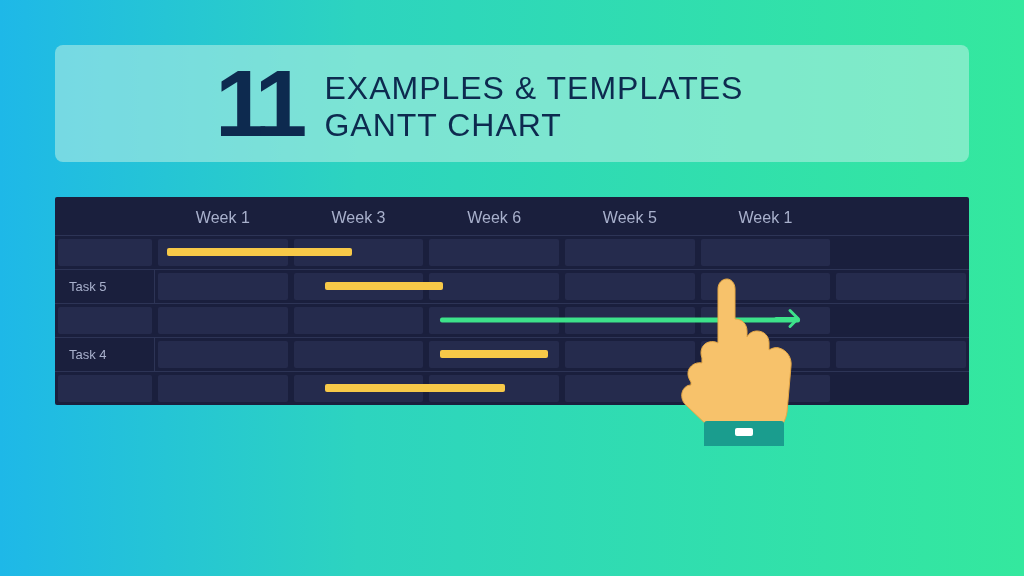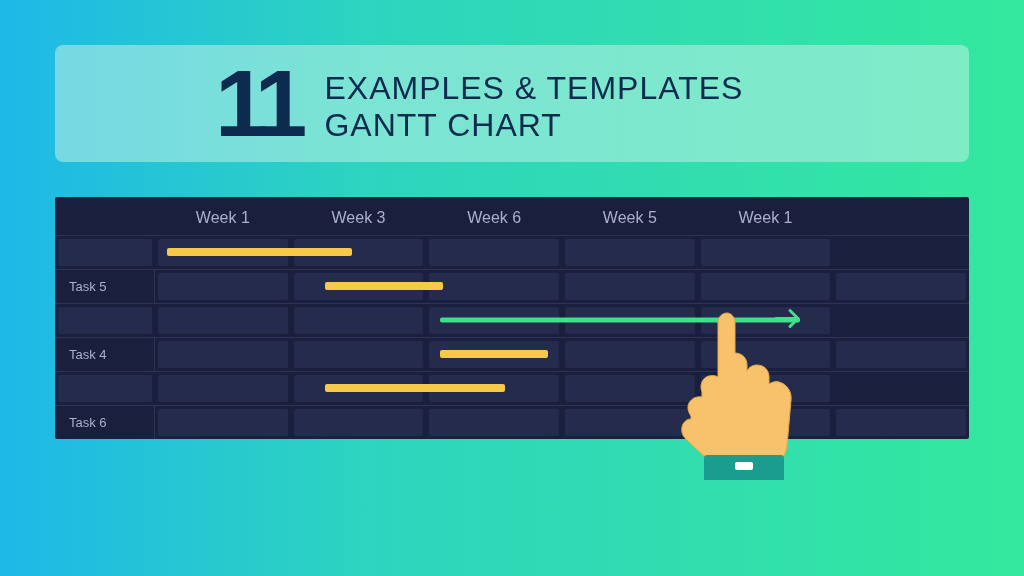--- a/index.html
+++ b/index.html
@@ -167,29 +167,20 @@
   <div class="gantt-row">
     <div class="cell"></div>
     <div class="cell"></div>
     <div class="cell"></div>
     <div class="cell"></div>
     <div class="cell"></div>
     <div class="cell"></div>
     <div class="bar bar-yellow" style="left:270px; width:180px;"></div>
   </div>
 
-  <div class="gantt-row">
-    <div class="task-label">Task 6</div>
-    <div class="cell"></div>
-    <div class="cell"></div>
-    <div class="cell"></div>
-    <div class="cell"></div>
-    <div class="cell"></div>
-    <div class="cell"></div>
-  </div>
 
   <div class="hand">
     <svg width="140" height="175" viewBox="0 0 140 175">
       <path d="M 58 8 C 53 8 49 12 49 18 L 49 72 C 45 70 40 70 36 73 C 32 76 31 82 33 87 L 33 92 C 28 91 23 93 20 98 C 18 102 19 107 22 111 L 22 114 C 18 114 14 117 13 122 C 12 127 14 132 18 135 L 42 158 C 48 164 56 168 65 168 L 88 168 C 103 168 116 156 118 141 L 122 95 C 123 87 118 79 110 77 C 107 76 103 77 100 79 L 100 72 C 100 65 95 60 88 60 C 84 60 80 62 78 66 L 78 60 C 78 53 73 48 66 48 L 66 18 C 66 12 62 8 58 8 Z" fill="#f7c26b" stroke="#e6a845" stroke-width="1"></path>
       <rect x="35" y="150" width="80" height="30" fill="#1a9d8e" rx="3"></rect>
       <rect x="66" y="157" width="18" height="8" fill="#ffffff" rx="2"></rect>
     </svg>
   </div>
 </div>
 

